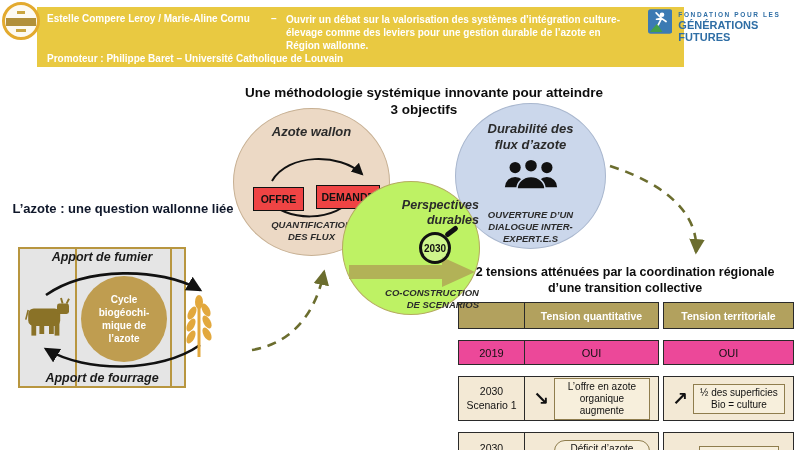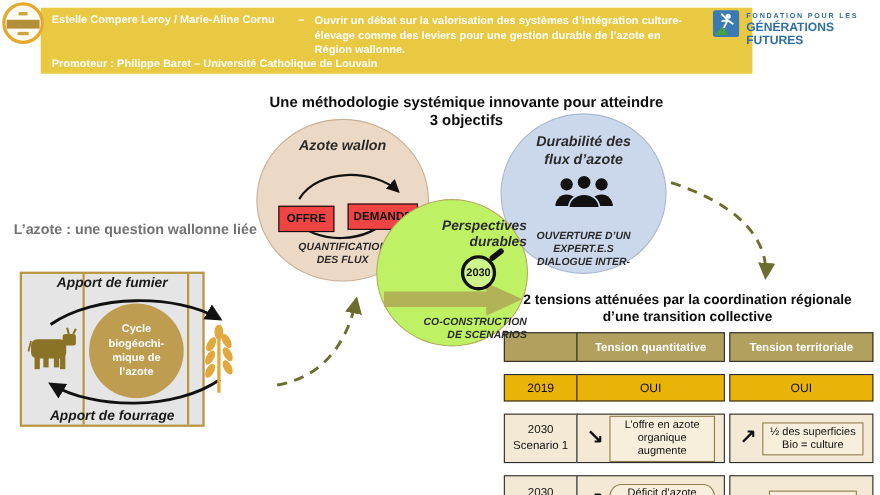--- a/index.html
+++ b/index.html
@@ -40,37 +40,37 @@
           font-weight:bold;display:flex;align-items:center;justify-content:center;box-sizing:border-box;}
 
   .magnifier{position:absolute;left:76px;top:44px;width:40px;height:40px;}
   .lens{position:absolute;left:0;top:6px;width:32px;height:32px;border:3.5px solid #111;border-radius:50%;
         box-sizing:border-box;display:flex;align-items:center;justify-content:center;
         font-size:10px;font-weight:bold;background:rgba(255,255,255,.25);}
   .handle{position:absolute;left:25px;top:3px;width:15px;height:5px;background:#111;border-radius:3px;
           transform:rotate(-38deg);}
 
   
-  .left-heading{left:4px;top:201px;width:238px;text-align:center;font-size:13px;font-weight:bold;line-height:1.3;color:#737373;}
+  .left-heading{left:4px;top:201px;width:238px;text-align:center;font-size:13px;font-weight:bold;line-height:1.3;color:#0f172a;}
   .diagram{left:18px;top:247px;width:168px;height:141px;border:2px solid #b8963f;box-sizing:border-box;background:#e5e5e5;}
   .vline{position:absolute;top:0;bottom:0;width:2px;background:#b8963f;}
   .dg-label{position:absolute;width:100%;text-align:center;font-style:italic;font-weight:600;font-size:12.5px;color:#1a1a1a;}
   .cycle-circle{position:absolute;left:61px;top:27px;width:86px;height:86px;border-radius:50%;background:#bf9d50;
                 color:#fff;font-weight:bold;font-size:10px;line-height:1.3;display:flex;flex-direction:column;
                 align-items:center;justify-content:center;text-align:center;}
 
   
   .tens-heading{left:452px;top:264px;width:346px;text-align:center;font-size:12.5px;font-weight:bold;line-height:1.3;color:#0d0d0d;}
   .ttable{left:458px;top:302px;width:336px;height:141px;}
   .tcol{position:absolute;top:0;display:flex;flex-direction:column;gap:12px;}
   .tcell{border:1px solid #2a2a2a;margin-top:-1px;box-sizing:border-box;display:flex;
          flex-direction:column;align-items:center;justify-content:center;text-align:center;}
   .tcell:first-child{margin-top:0;}
   .th{background:#b2a15e;color:#fff;font-weight:bold;font-size:10.5px;height:27px;}
-  .r1{background:#eab308;font-size:11px;height:25px;}
+  .r1{background:#ec4899;font-size:11px;height:25px;}
   .r2{background:#f3e9d5;font-size:10.5px;height:45px;}
   .r3{background:#f3e9d5;font-size:10.5px;height:46px;}
   .scen-cell{flex-direction:row;gap:5px;padding:0 4px;}
   .t-arrow{font-family:"DejaVu Sans",sans-serif;font-size:19px;font-weight:bold;line-height:1;color:#111;}
   .ibox{border:1px solid #8f7d4d;background:#f7efdc;font-size:10px;line-height:1.2;
         padding:2px 5px;box-sizing:border-box;}
   .label-col-txt{font-size:10.5px;line-height:1.25;}
 
   svg{display:block;}
   .noevt{pointer-events:none;}
@@ -146,22 +146,22 @@
     <svg style="margin:6px auto 0;" width="56" height="35" viewBox="0 0 60 37">
       <circle cx="13" cy="10" r="6" fill="#111"></circle>
       <circle cx="47" cy="10" r="6" fill="#111"></circle>
       <path d="M2,31 a11,11 0 0 1 22,0 z" fill="#111"></path>
       <path d="M36,31 a11,11 0 0 1 22,0 z" fill="#111"></path>
       <circle cx="30" cy="8" r="7" fill="#111" stroke="#cbd7eb" stroke-width="1.6"></circle>
       <path d="M15,33 a15,13.5 0 0 1 30,0 z" fill="#111" stroke="#cbd7eb" stroke-width="1.6"></path>
     </svg>
     <div class="circle-cap" style="margin-top:16px;font-style:italic;">
       <div>OUVERTURE D’UN</div>
+      <div>DIALOGUE INTER-</div>
       <div>EXPERT.E.S</div>
-      <div>DIALOGUE INTER-</div>
     </div>
   </div>
 
   <div class="abs circle c-persp">
     <div class="circle-title" style="margin-top:16px;font-size:12.5px;">
       <div>Perspectives</div>
       <div>durables</div>
     </div>
     <svg class="abs" style="left:6px;top:74px;" width="126" height="32" viewBox="0 0 126 32">
       <polygon points="0,9 93,9 93,1 126,16 93,31 93,23 0,23" fill="#b2b257"></polygon>

